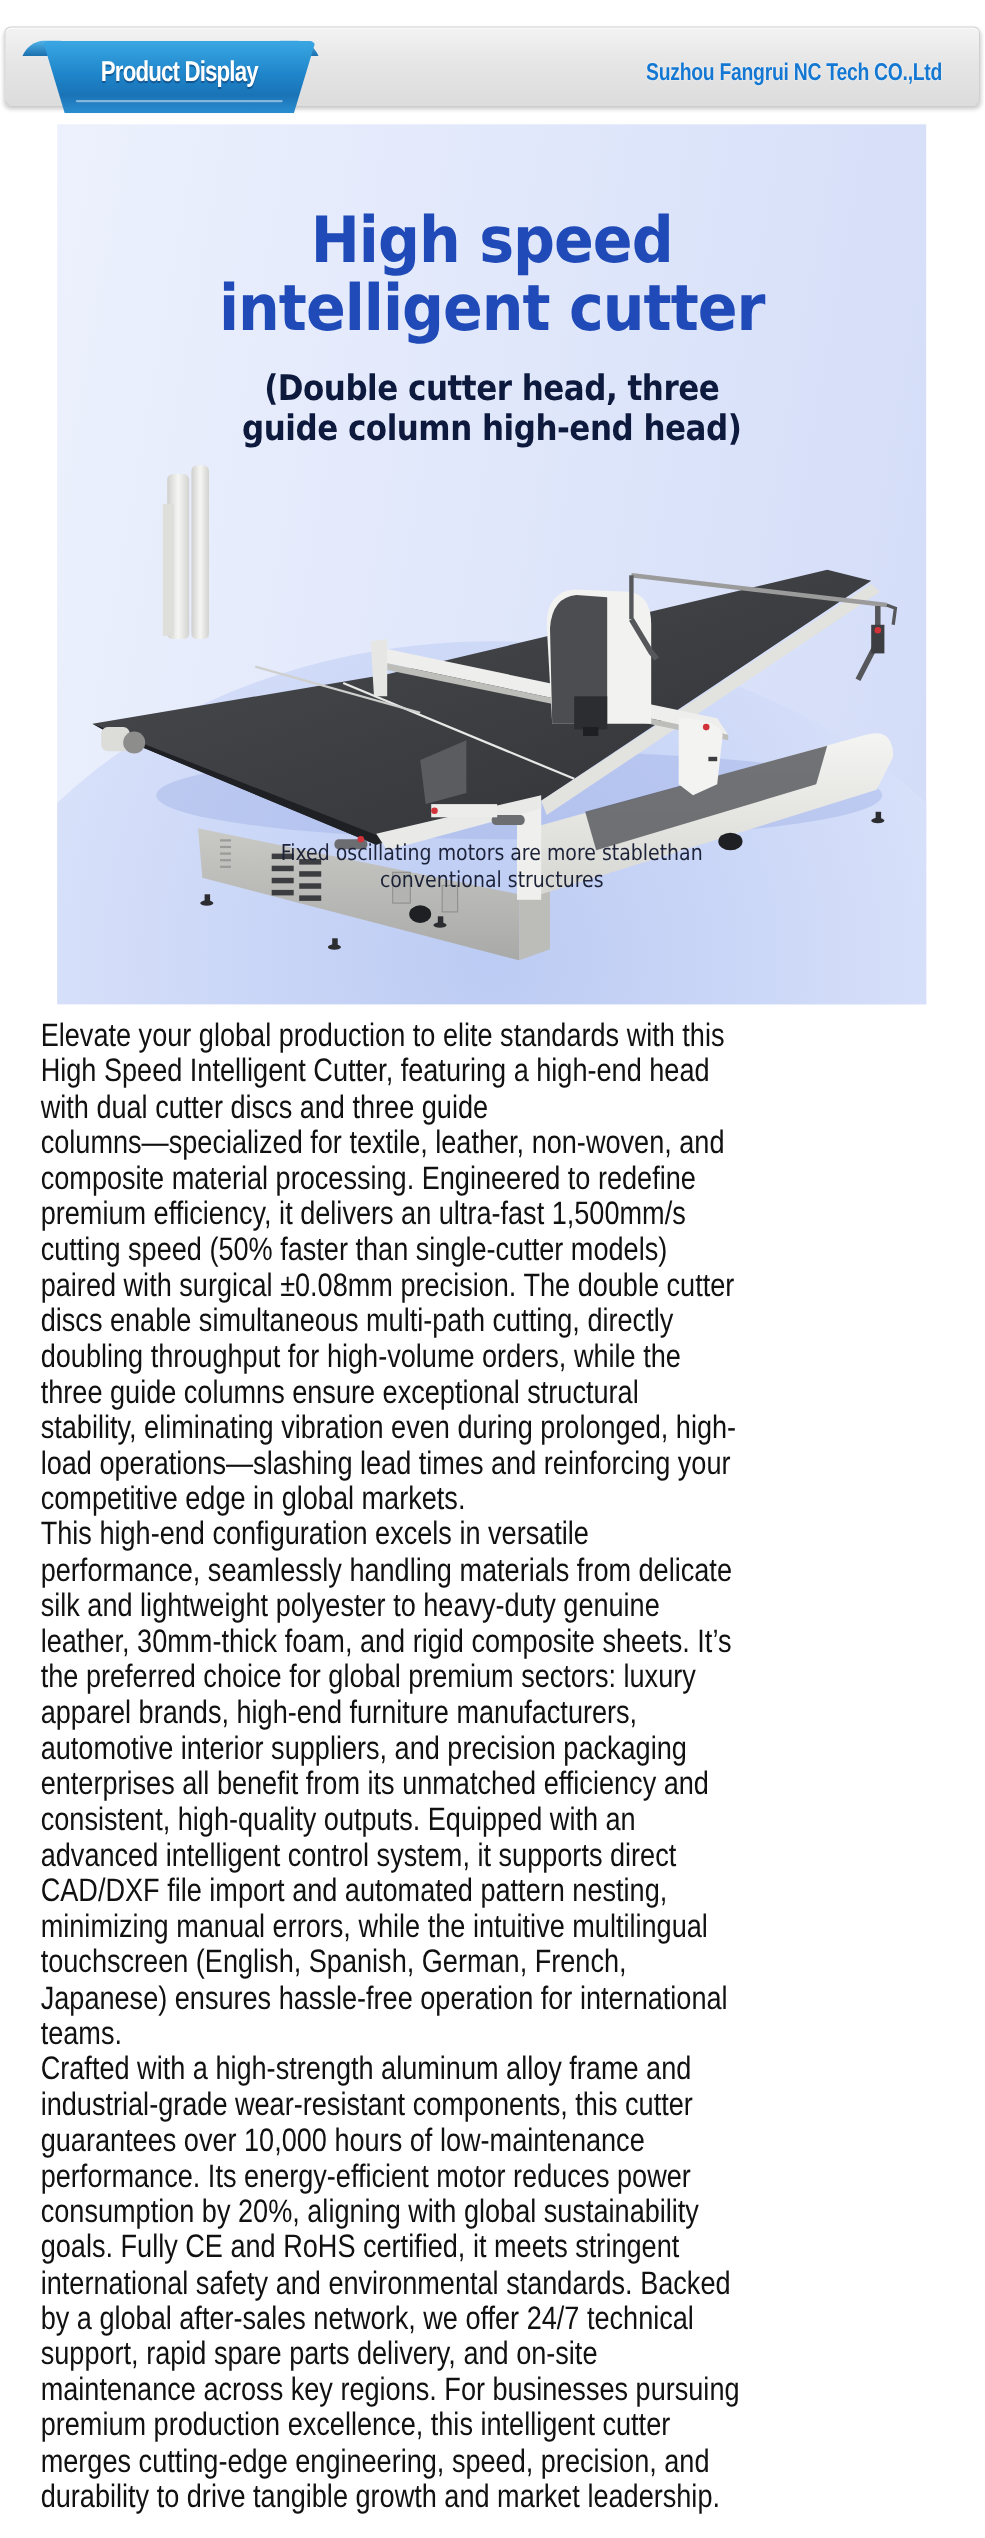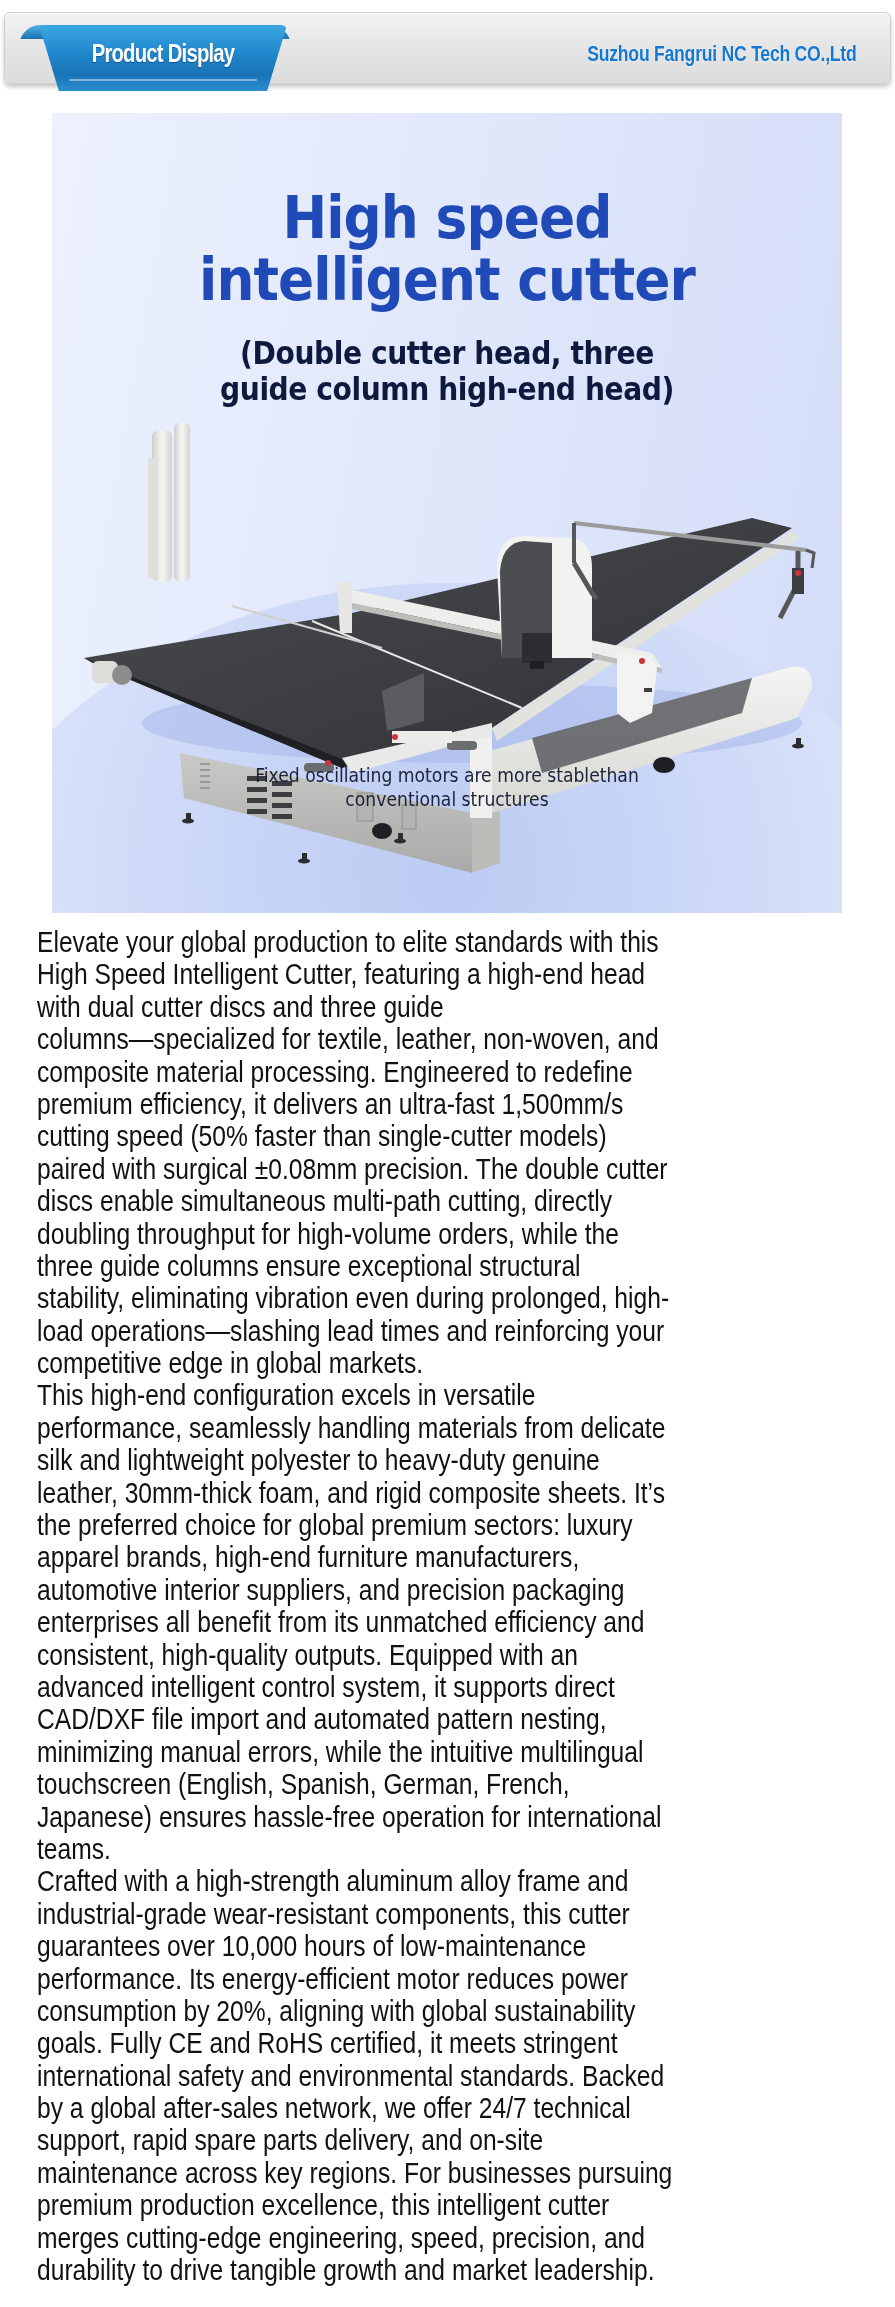--- a/index.html
+++ b/index.html
@@ -1,21 +1,21 @@
 <!DOCTYPE html>
 <html><head>
 <meta charset="utf-8">
 <style>
   * { box-sizing: border-box; margin: 0; padding: 0; }
   html, body { width: 895px; height: 2307px; background: #ffffff; overflow: hidden; }
   body { position: relative; font-family: "Liberation Sans", sans-serif; }
 
   
   .header {
-    position: absolute; left: 4px; top: 12px; width: 887px; height: 72px;
+    position: absolute; left: 4px; top: 24px; width: 887px; height: 72px;
     border-radius: 6px;
     background: linear-gradient(180deg, #f3f3f3 0%, #e6e6e6 45%, #dcdcdc 100%);
     box-shadow: 0 3px 4px rgba(0,0,0,0.22), inset 0 1px 0 #ffffff;
     border: 1px solid #d0d0d0;
   }
   .ribbon-fold-left, .ribbon-fold-right {
     position: absolute; top: 12px; width: 30px; height: 14px;
     background: linear-gradient(180deg, #4fb3e8, #1b6fae);
   }
   .ribbon-fold-left { left: 18px; border-radius: 16px 0 0 0; transform: skewX(-20deg); }

